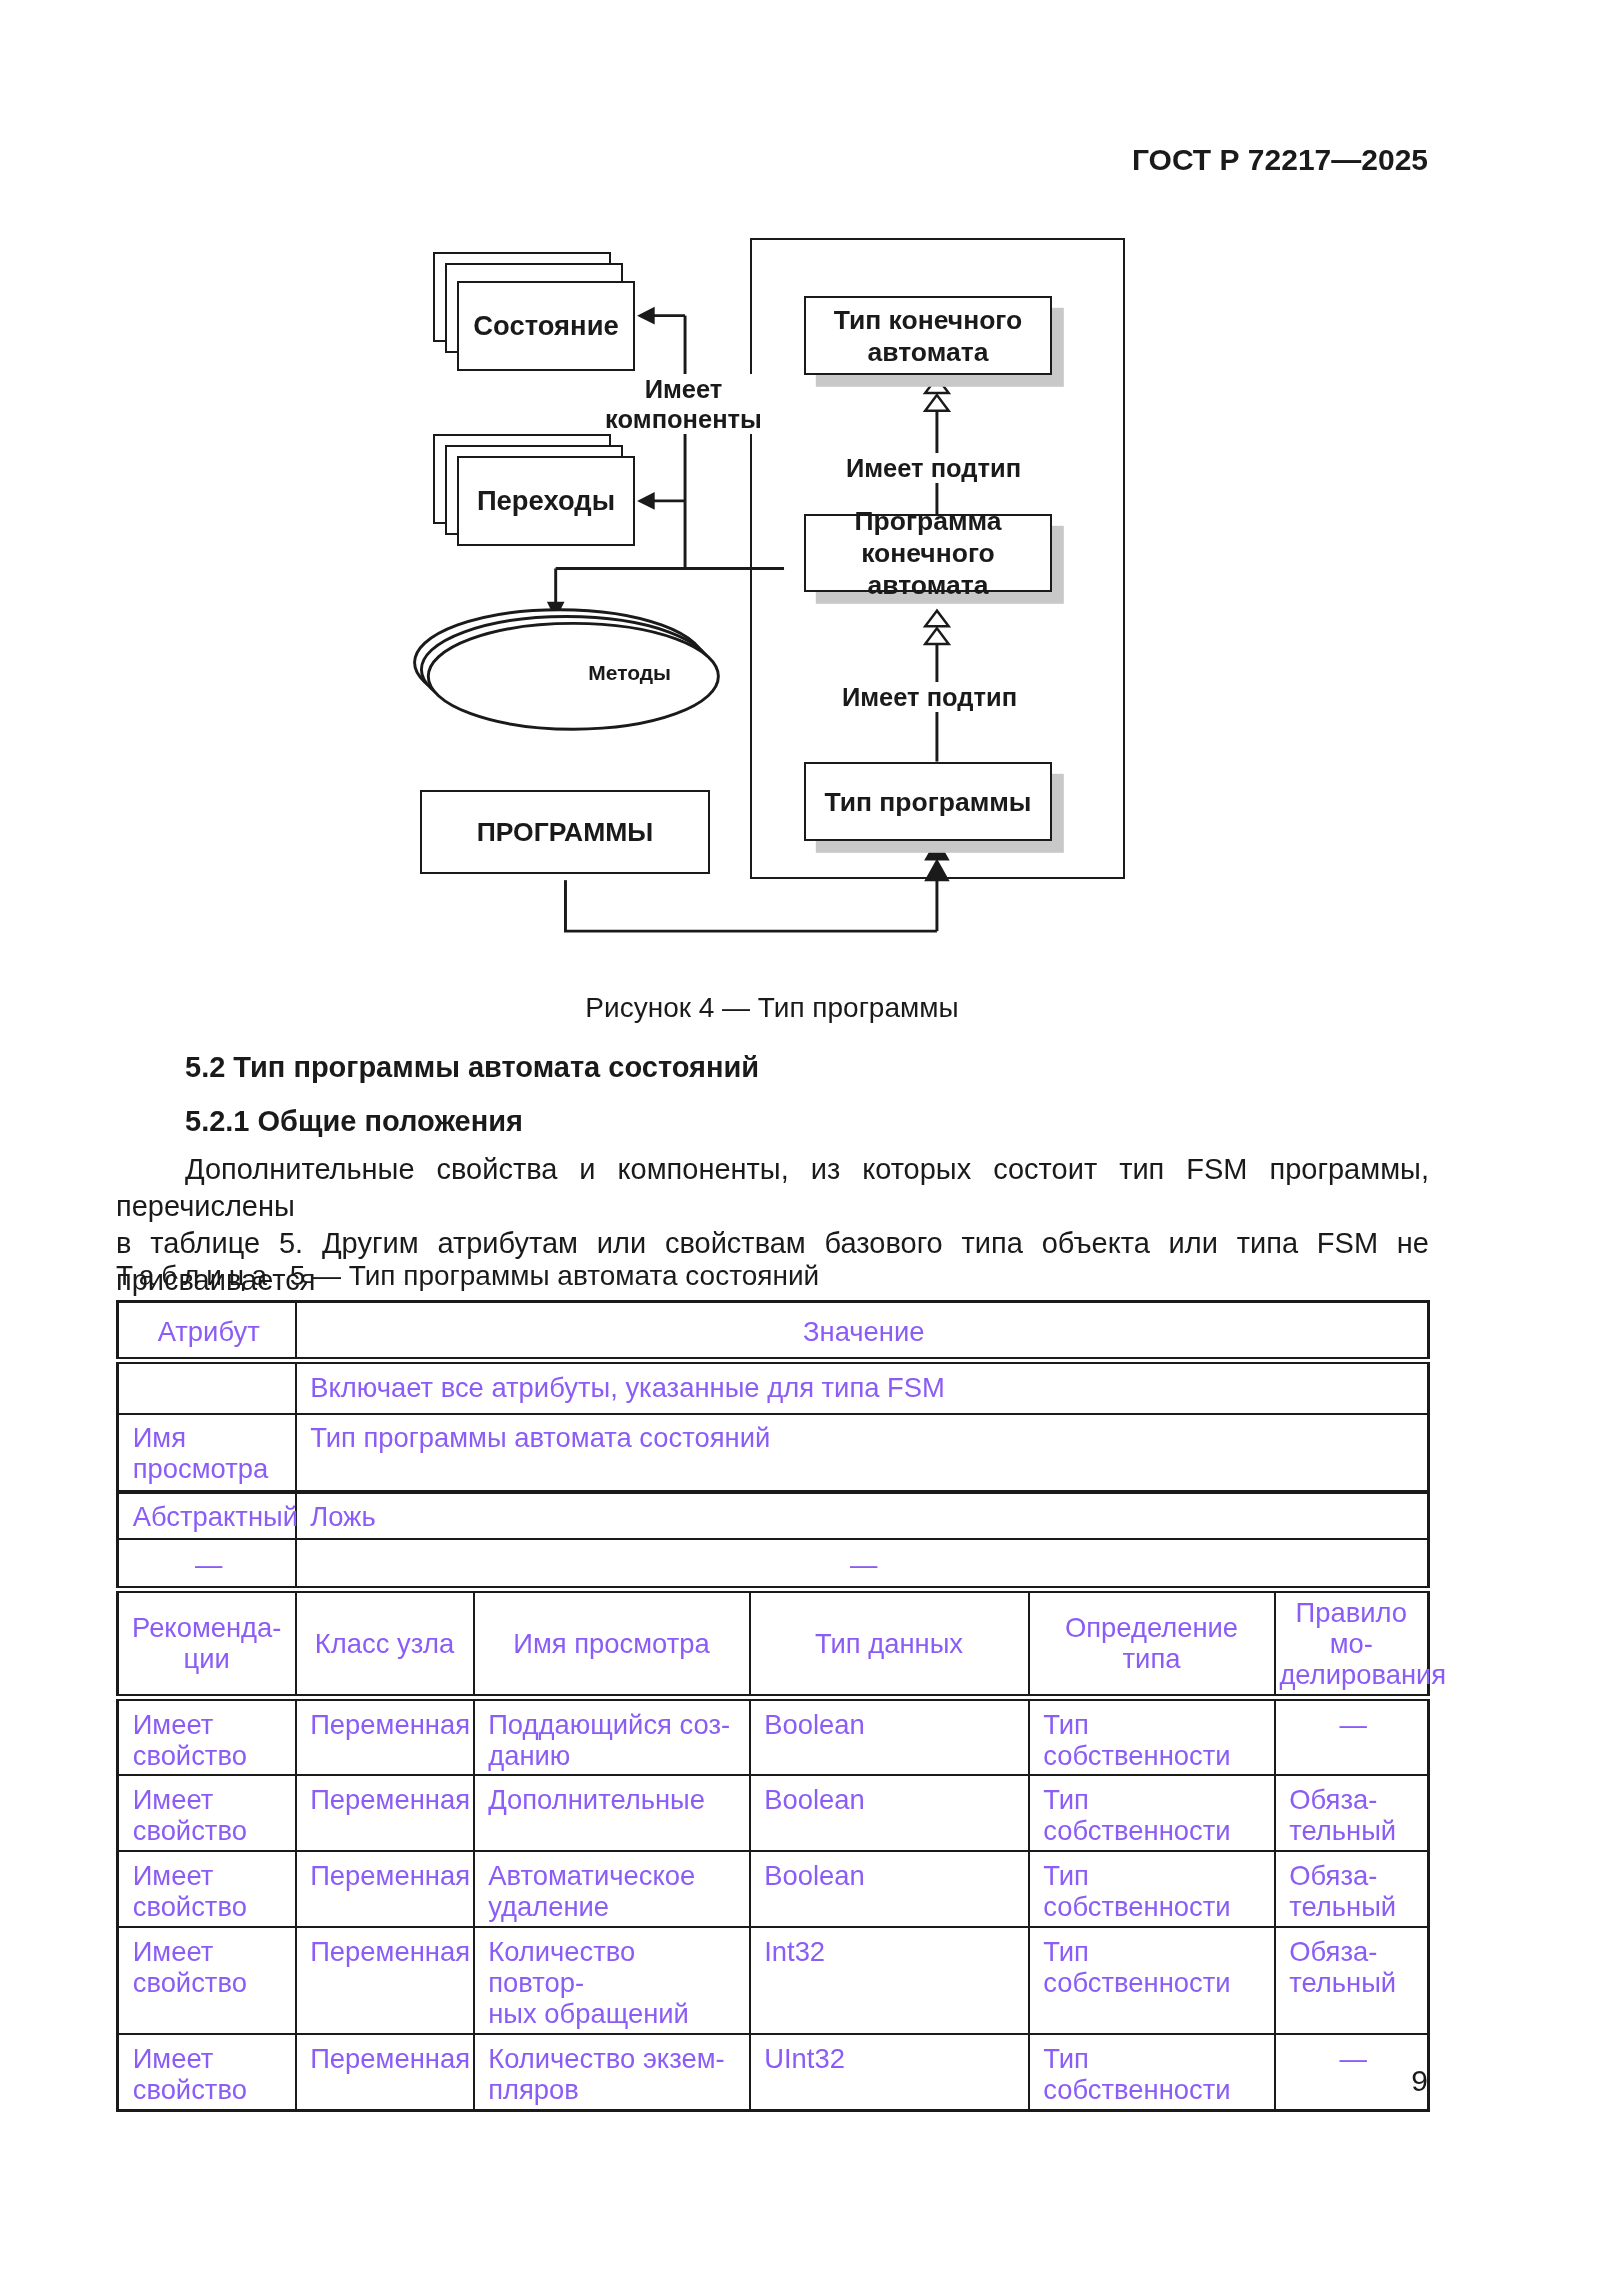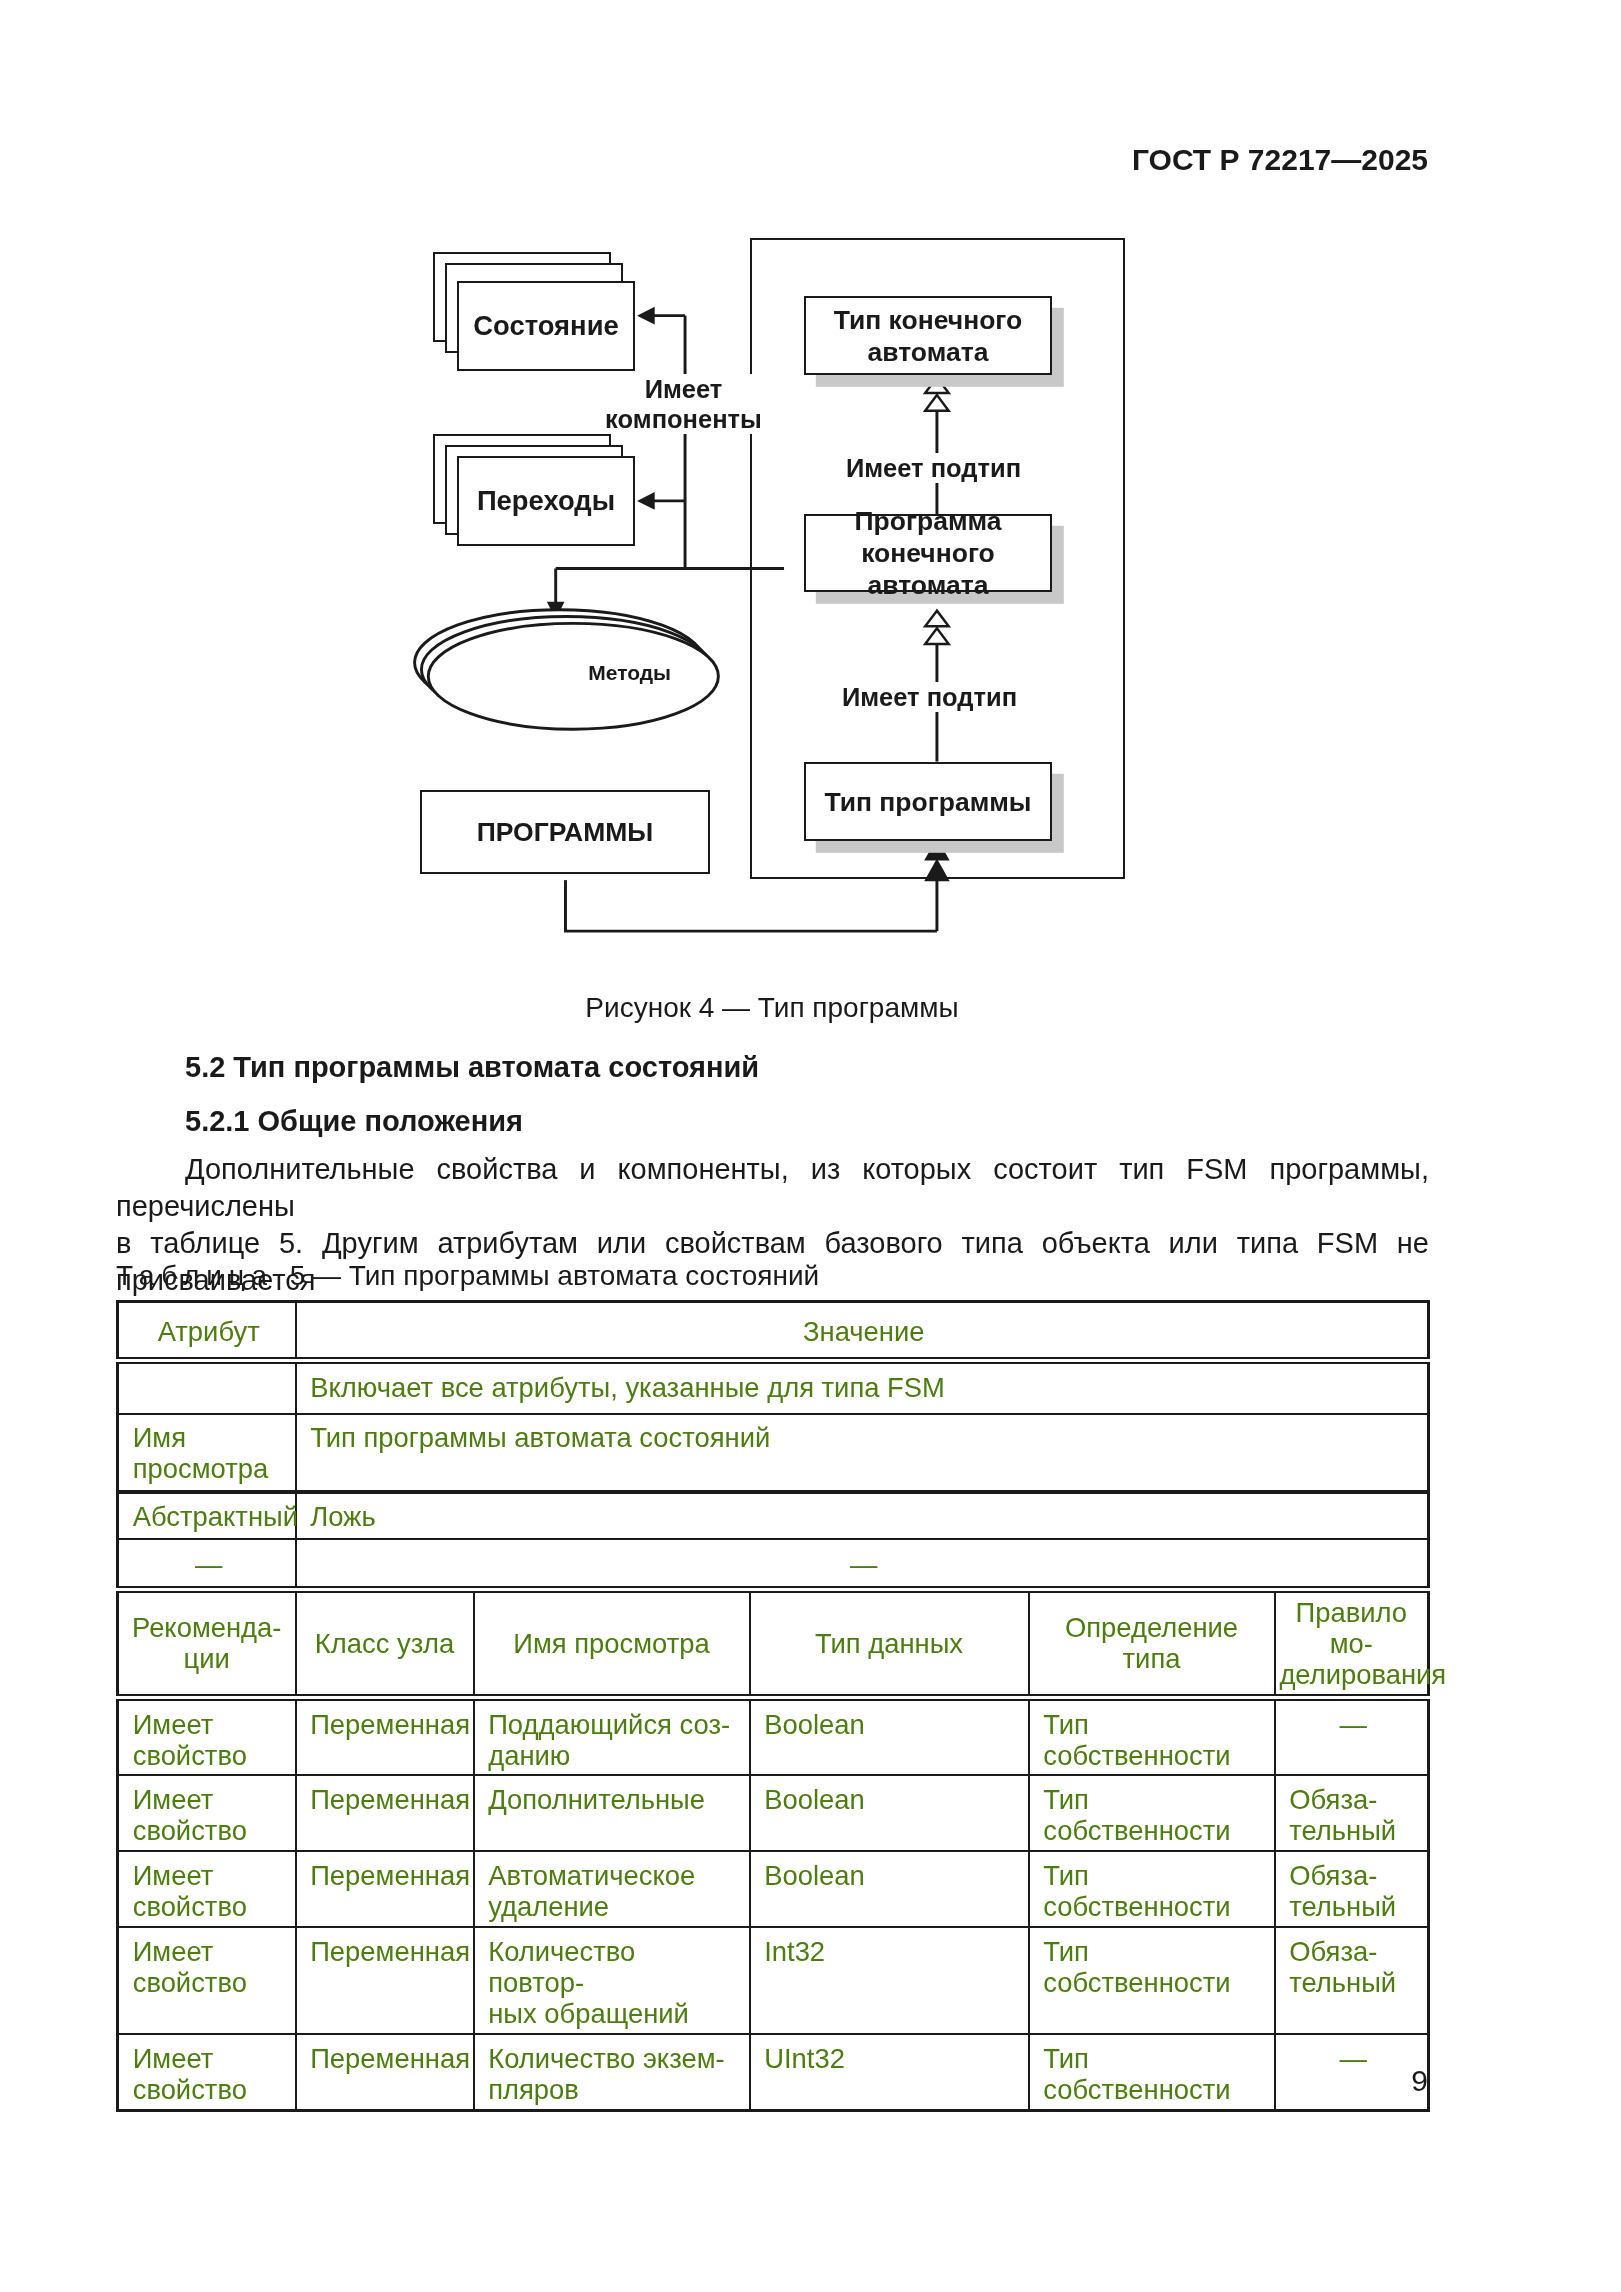--- a/index.html
+++ b/index.html
@@ -75,21 +75,21 @@
   .para .pline.first { text-indent: 69px; }
   .para .pline.last { text-align: left; text-align-last: left; }
 
   .table-label { left: 116px; top: 1260px; font-size: 28px; }
   .table-label .sp { letter-spacing: 6.9px; }
 
   
   table.gost {
     position: absolute; left: 116px; top: 1300px;
     width: 1312px; border-collapse: collapse; table-layout: fixed;
-    font-size: 27.4px; line-height: 31px; color: #4d7c0f;
+    font-size: 27.4px; line-height: 31px; color: #8b5cf6;
     border: 3.9px solid #1a1a1a;
   }
   table.gost td {
     border: 2.9px solid #1a1a1a;
     vertical-align: top;
     padding: 7.8px 9.8px 3.9px 13.7px;
     white-space: pre-line;
   }
   td.ctr { text-align: center; padding-left: 3.9px; padding-right: 3.9px; }
   tr.r-head   td { height: 59px; vertical-align: middle; text-align: center; }

